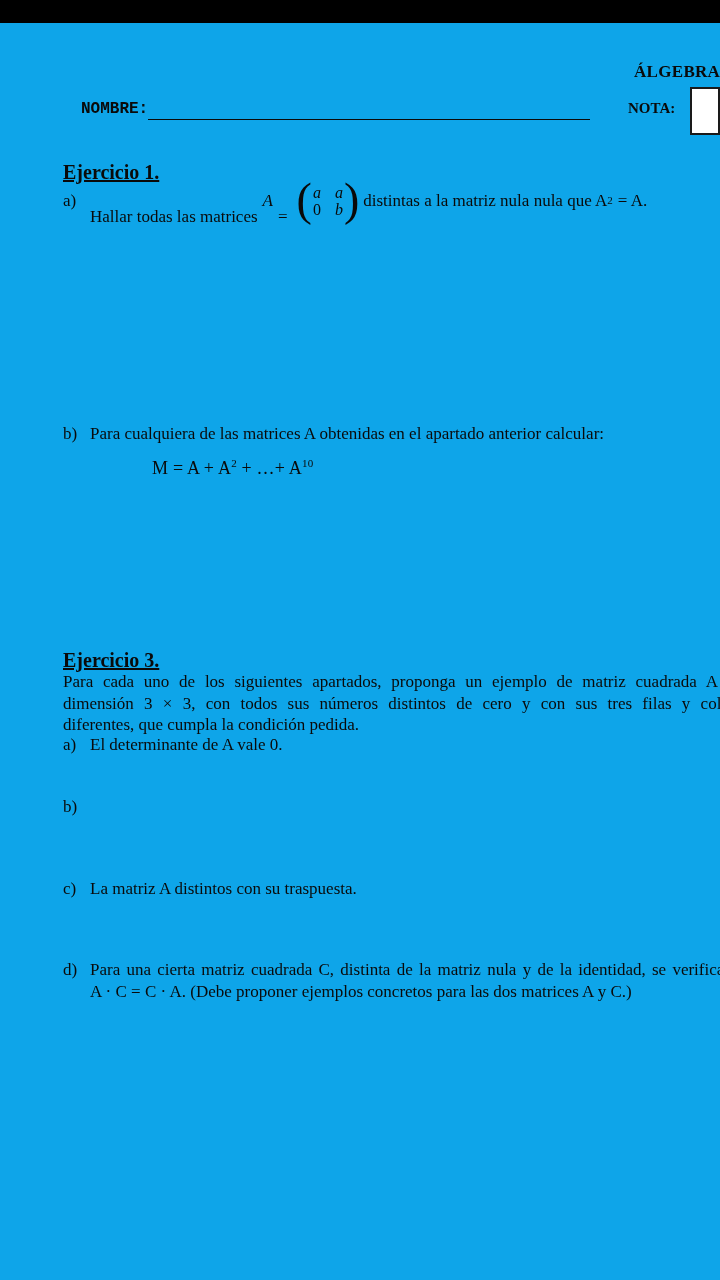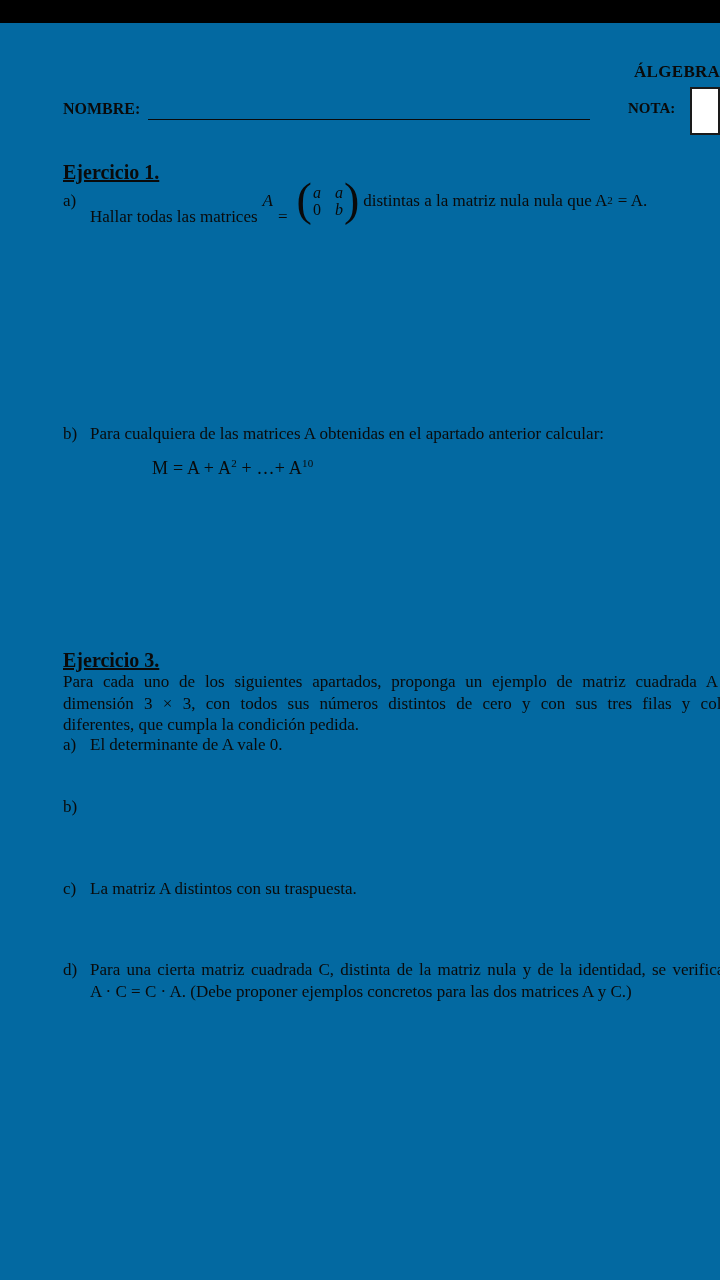--- a/index.html
+++ b/index.html
@@ -1,26 +1,26 @@
 <!DOCTYPE html>
 <html><head>
 <meta charset="utf-8">
 <style>
   html,body { margin:0; padding:0; background:#ffffff; }
   .page {
     position:relative; width:720px; height:1280px; overflow:hidden;
-    background:#0369a1; font-family:"Liberation Serif", serif; color:#0a0a0a;
+    background:#0ea5e9; font-family:"Liberation Serif", serif; color:#0a0a0a;
   }
   .top-bar { position:absolute; left:0; top:0; width:720px; height:23px; background:#000000; }
 
   .abs { position:absolute; }
   .body-txt { font-size:17px; line-height:21px; white-space:nowrap; }
 
   .course { left:634px; top:62px; font-size:17px; font-weight:bold; letter-spacing:0.3px; }
-  .nombre { left:63px; top:100px; font-size:16px; font-weight:bold; }
+  .nombre { left:81px; top:100px; font-size:16px; font-weight:bold;font-family:Liberation Mono, monospace; }
   .name-line { left:148px; top:102px; width:442px; height:17px; border-bottom:1.8px solid #0a0a0a; }
   .nota { left:628px; top:100px; font-size:15px; font-weight:bold; }
   .nota-box { left:690px; top:87px; width:26px; height:44px; border:2.5px solid #1a1a1a; background:#ffffff; }
 
   .ex-title { font-size:20px; font-weight:bold; text-decoration:underline; text-decoration-thickness:1.5px; white-space:nowrap; }
   .ej1-title { left:63px; top:161px; }
   .ej2-title { left:63px; top:649px; }
 
   .item-row { display:flex; align-items:center; white-space:nowrap; }
   .item-label { display:inline-block; width:27px; flex:0 0 27px; }

